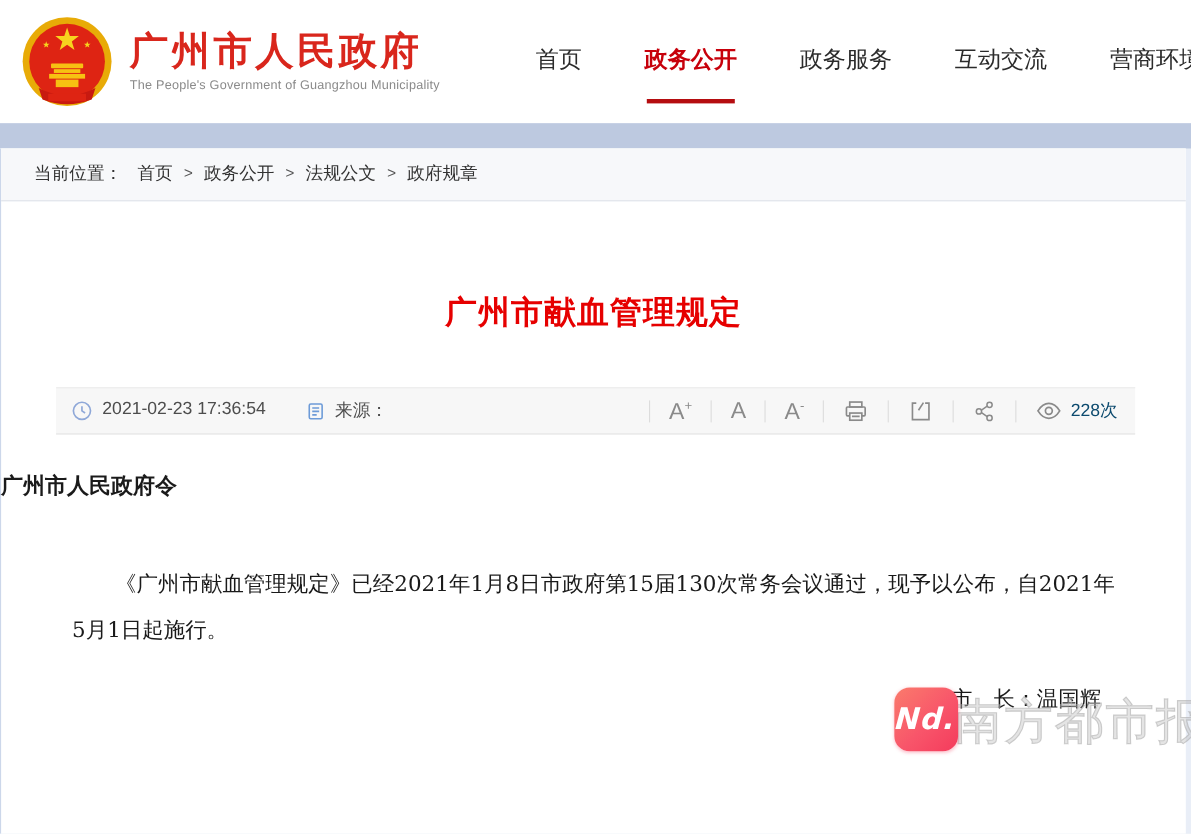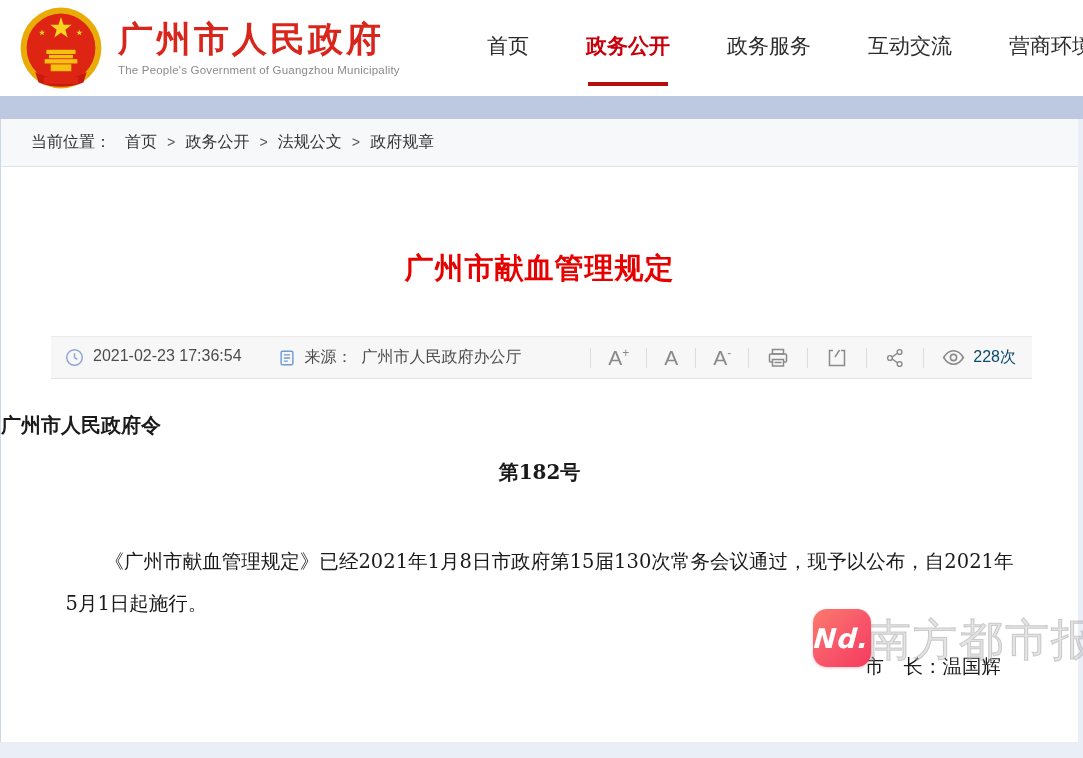--- a/index.html
+++ b/index.html
@@ -4,21 +4,21 @@
 <style>
   * { margin: 0; padding: 0; box-sizing: border-box; }
   html,body { width: 1083px; height: 758px; overflow: hidden; }
   body {
     font-family: "Liberation Sans", "DejaVu Sans", sans-serif;
     background: #e9eef7;
     color: #333;
   }
   
   .header {
-    width: 1083px; height: 96px; background: #ffffff;
+    width: 1083px; height: 112px; background: #ffffff;
     display: flex; align-items: center; justify-content: space-between;
     padding: 0 0 0 18px; overflow: hidden; gap: 44px;
   }
   .logo-wrap { display: flex; align-items: center; }
   .emblem { width: 86px; height: 86px; flex: 0 0 auto; }
   .logo-text { margin-left: 14px; }
   .site-name {
     font-size: 35px; font-weight: bold; color: #d9261c;
     letter-spacing: 3px; line-height: 1.1;
   }
@@ -158,21 +158,20 @@
       </span>
       <span>2021-02-23 17:36:54</span>
       <span class="gap"></span>
       <span class="icon">
         <svg width="18" height="18" viewBox="0 0 20 20" fill="none" stroke="#6d9bd8" stroke-width="1.6">
           <rect x="3.5" y="2.5" width="13" height="15" rx="1.5"></rect>
             <path d="M6.5 6.5 h7 M6.5 10 h7 M6.5 13.5 h4.5"></path>
         </svg>
       </span>
       <span>来源：</span>
-      <span>广州市人民政府办公厅</span>
     </div>
     <div class="meta-right">
       <span class="divider"></span>
       <button class="tool-btn"><span>A</span><sup>+</sup></button>
       <span class="divider"></span>
       <button class="tool-btn"><span>A</span></button>
       <span class="divider"></span>
       <button class="tool-btn"><span>A</span><sup>-</sup></button>
       <span class="divider"></span>
       <span class="icon">
@@ -205,21 +204,20 @@
           <path d="M2.5 12 C5.5 7.2 9 5.5 12 5.5 C15 5.5 18.5 7.2 21.5 12 C18.5 16.8 15 18.5 12 18.5 C9 18.5 5.5 16.8 2.5 12 Z"></path>
           <circle cx="12" cy="12" r="3"></circle>
         </svg>
       </span>
       <span class="views-count">228次</span>
     </div>
   </div>
 
   <div class="doc-serif">
     <div class="decree-title">广州市人民政府令</div>
-    <div class="decree-number">第182号</div>
     <p class="doc-paragraph">《广州市献血管理规定》已经2021年1月8日市政府第15届130次常务会议通过，现予以公布，自2021年5月1日起施行。</p>
     <div class="sig-line">市　长：温国辉</div>
   </div>
 
   <div class="wm-text">南方都市报</div>
   <div class="nd-logo">
     <span>Nd.</span>
   </div>
 
 </div>

